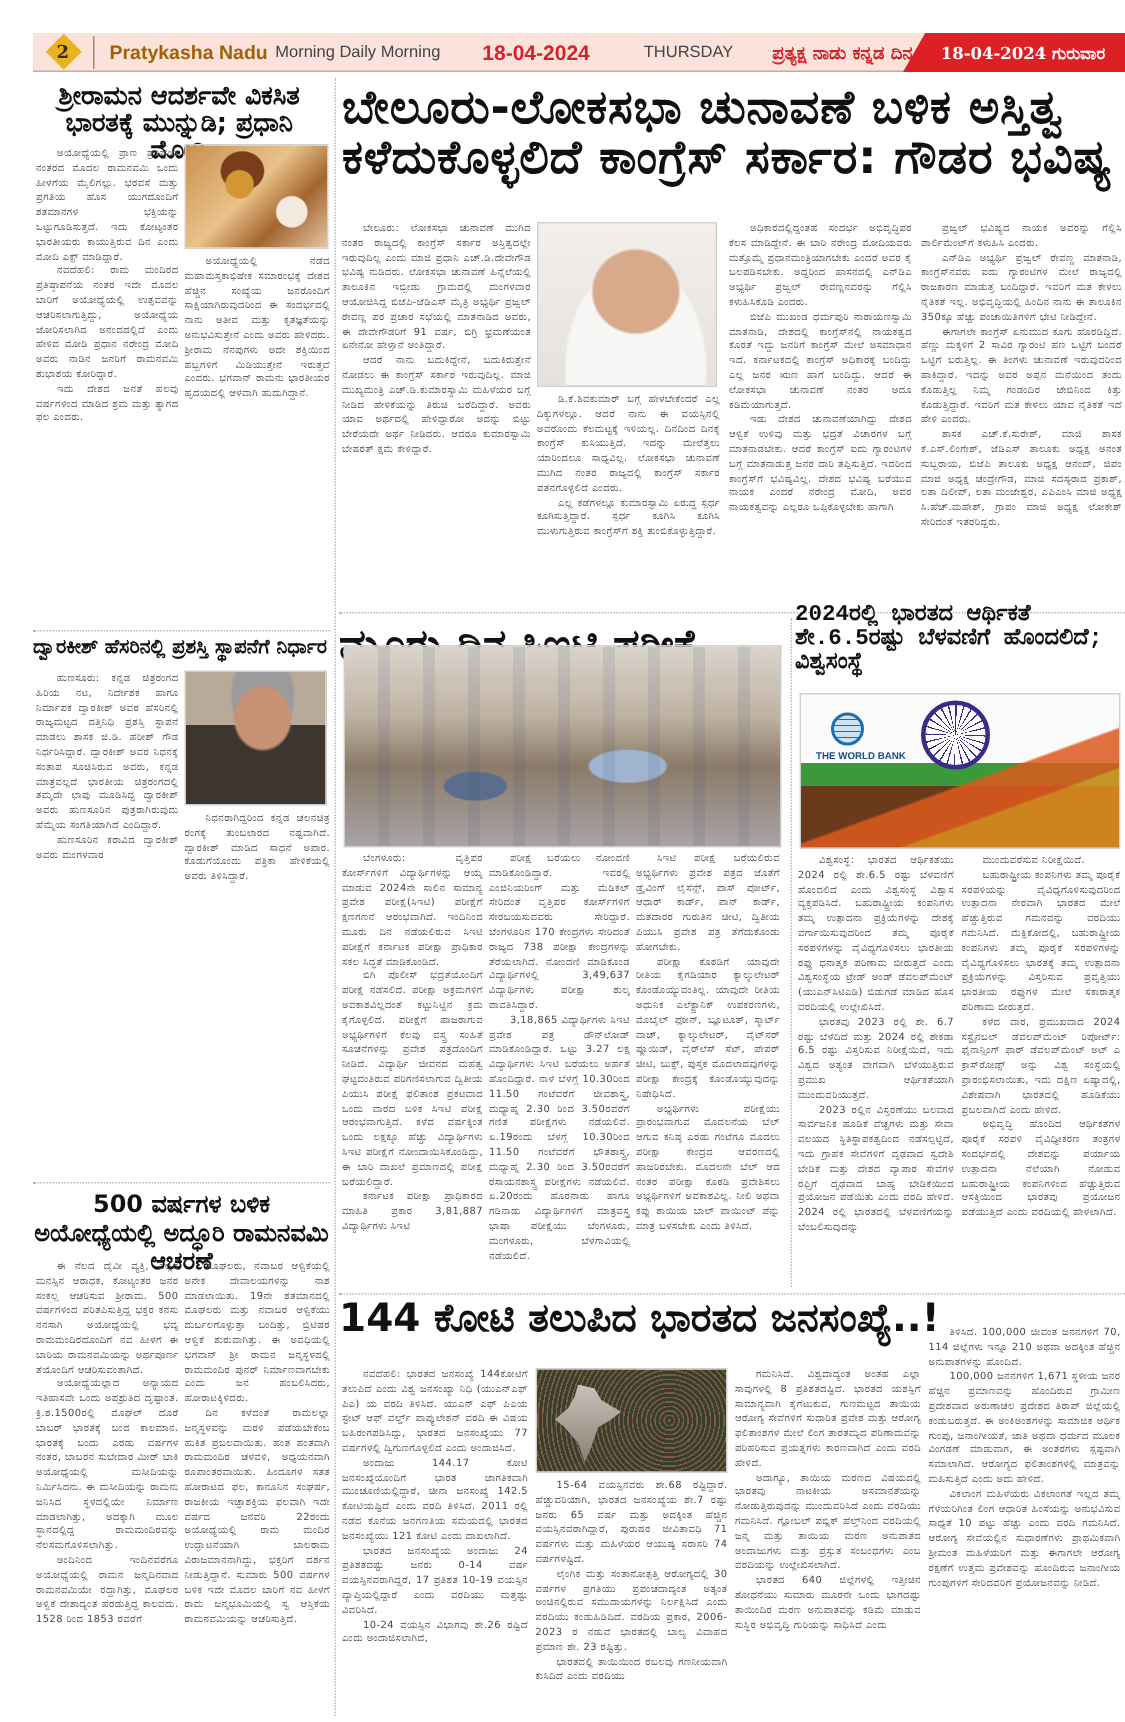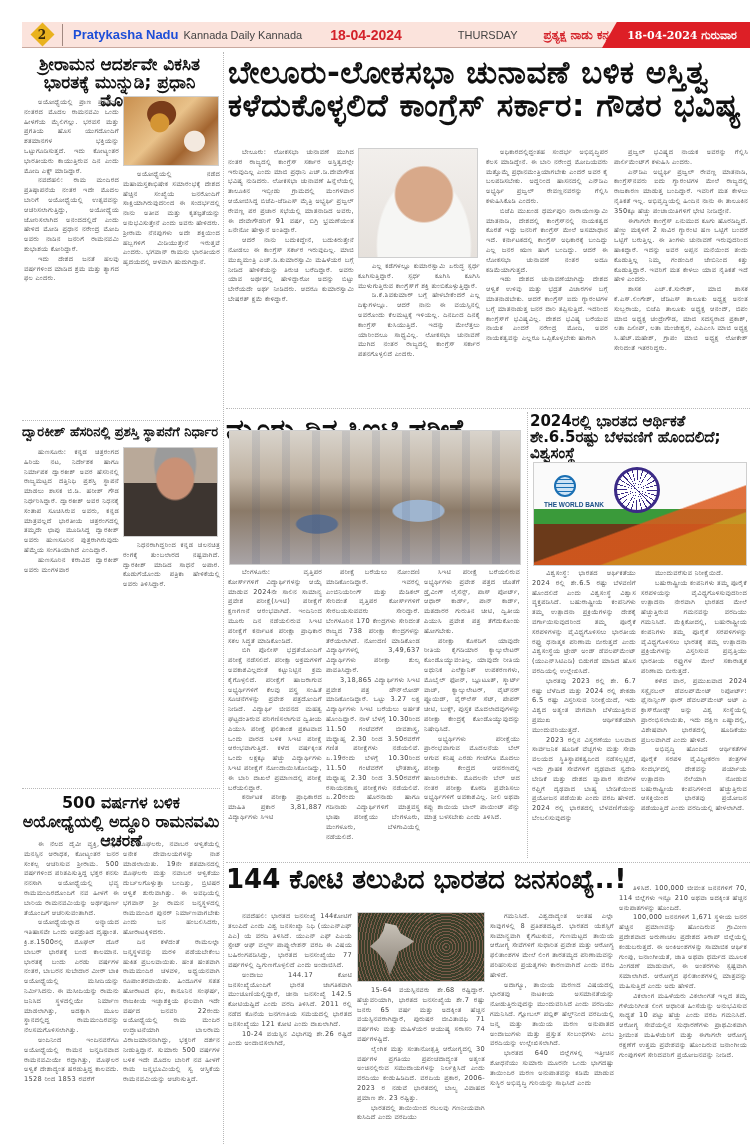--- a/index.html
+++ b/index.html
@@ -5,23 +5,23 @@
   * { box-sizing: border-box; margin: 0; padding: 0; }
   html, body { width: 750px; height: 1148px; background: #ffffff; overflow: hidden; }
   body { font-family: "DejaVu Sans", sans-serif; color: #222; position: relative; }
 
   
   .masthead { position: absolute; top: 22px; left: 22px; width: 728px; height: 26px; background: #fbe3dc; border-bottom: 1px solid #c9a89e; display: flex; align-items: center; }
   .page-no { width: 40px; height: 26px; display: flex; align-items: center; justify-content: center; }
   .page-no .diamond { width: 17px; height: 17px; background: #e9b21e; transform: rotate(45deg); display: flex; align-items: center; justify-content: center; }
   .page-no .diamond span { transform: rotate(-45deg); font: bold 12px "DejaVu Serif", serif; color: #3a2a0a; }
   .mast-sep { width: 1px; height: 22px; background: #a08880; margin-right: 10px; }
-  .mast-brand { font: bold 13px "Liberation Sans", sans-serif; color: #1d4ed8; margin-right: 5px; }
+  .mast-brand { font: bold 13px "Liberation Sans", sans-serif; color: #a16207; margin-right: 5px; }
   .mast-sub { font: 11px "Liberation Sans", sans-serif; color: #444; margin-right: 28px; }
-  .mast-date { font: bold 14px "Liberation Sans", sans-serif; color: #d4222a; margin-right: 56px; }
+  .mast-date { font: bold 14px "Liberation Sans", sans-serif; color: #d4222a; margin-right: 36px; }
   .mast-day { font: 11px "Liberation Sans", sans-serif; color: #444; margin-right: 26px; }
   .mast-kn { font: bold 12px "DejaVu Sans", sans-serif; color: #d4222a; margin-right: 10px; }
   .mast-red { position: absolute; right: 0; top: 0; height: 26px; width: 148px; background: #dd1f26; clip-path: polygon(10% 0, 100% 0, 100% 100%, 0 100%); display: flex; align-items: center; justify-content: center; padding-left: 12px; }
   .mast-red span { font: bold 11px "DejaVu Serif", serif; color: #fff; }
 
   
   .hl { font-family: "DejaVu Sans", sans-serif; font-weight: bold; color: #111; line-height: 1.05; }
   .body-text { font-size: 6.6px; line-height: 9.8px; color: #444; text-align: justify; letter-spacing: 0.3px; }
   .body-text p { text-indent: 14px; }
   .col-rule-v { position: absolute; width: 0; border-left: 1px dotted #b8b8b8; }
@@ -50,21 +50,21 @@
   
   #cet-head { position: absolute; left: 226px; top: 415px; width: 298px; font-size: 28px; }
   #cet-photo { left: 229px; top: 430px; width: 292px; height: 135px;
     background:
       repeating-linear-gradient(90deg, rgba(255,255,255,0.0) 0 22px, rgba(60,80,120,0.12) 22px 30px),
       radial-gradient(ellipse at 30% 70%, #5a6d8c 0 20px, transparent 22px),
       radial-gradient(ellipse at 65% 60%, #9fb5cf 0 25px, transparent 27px),
       linear-gradient(180deg, #d9d4cc 0%, #bfb2a2 35%, #8b7a68 60%, #a9a4a6 100%); }
 
   
-  #eco-head { position: absolute; left: 530px; top: 414px; width: 220px; font-size: 15px; }
+  #eco-head { position: absolute; left: 530px; top: 402px; width: 220px; font-size: 15px; font-family: Liberation Mono, monospace; }
   #eco-photo { left: 533px; top: 462px; width: 214px; height: 104px;
     background:
       linear-gradient(160deg, transparent 55%, rgba(220,90,30,0.85) 56% 70%, rgba(230,150,30,0.8) 71%),
       linear-gradient(180deg, #fafafa 0 45%, #3a9a3a 45% 60%, #6b3a1a 60%); }
   .wb-globe { position: absolute; left: 20px; top: 12px; width: 22px; height: 22px; border-radius: 50%; border: 2px solid #1a6fb3; background: repeating-linear-gradient(0deg, #cde3f5 0 3px, #1a6fb3 3px 4px); }
   .wb-text { position: absolute; left: 10px; top: 38px; font: bold 6.5px "Liberation Sans", sans-serif; color: #1a4f86; }
   .chakra { position: absolute; left: 80px; top: 4px; width: 46px; height: 46px; border-radius: 50%; border: 3px solid #3b2a86; background: repeating-conic-gradient(#3b2a86 0 3deg, #fff 3deg 15deg); }
 
   
   #dw-head { position: absolute; left: 22px; top: 425px; width: 198px; font-size: 13px; }
@@ -90,21 +90,21 @@
 <body>
 
 <div class="masthead">
   <div class="page-no">
     <div class="diamond">
         <span>2</span>
       </div>
   </div>
   <div class="mast-sep"></div>
   <span class="mast-brand">Pratykasha Nadu</span>
-  <span class="mast-sub">Kannada Daily Kannada</span>
+  <span class="mast-sub">Morning Daily Morning</span>
   <span class="mast-date">18-04-2024</span>
   <span class="mast-day">THURSDAY</span>
   <span class="mast-kn">ಪ್ರತ್ಯಕ್ಷ ನಾಡು ಕನ್ನಡ ದಿನ ಪತ್ರಿಕೆ</span>
   <div class="mast-red">
       <span>18-04-2024 ಗುರುವಾರ</span>
     </div>
 </div>
 
 <div class="col-rule-v" style="left:223px; top:52px; height:1092px;"></div>
 
@@ -144,22 +144,22 @@
   <p>ದಿನ ಕಳೆದಂತೆ ರಾಮಲಲ್ಲಾ ಜನ್ಮಸ್ಥಳವನ್ನು ಮರಳಿ ಪಡೆಯಬೇಕೆಂಬ ಹುಕಿತ ಪ್ರಬಲವಾಯಿತು. ಹಂತ ಹಂತವಾಗಿ ರಾಮಮಂದಿರ ಚಳವಳಿ, ಅಧ್ಯಯನವಾಗಿ ರೂಪಾಂತರವಾಯಿತು. ಹಿಂದೂಗಳ ಸತತ ಹೋರಾಟದ ಫಲ, ಕಾನೂನಿನ ಸಂಘರ್ಷ, ರಾಜಕೀಯ ಇಚ್ಛಾಶಕ್ತಿಯ ಫಲವಾಗಿ ಇದೇ ವರ್ಷದ ಜನವರಿ 22ರಂದು ಅಯೋಧ್ಯೆಯಲ್ಲಿ ರಾಮ ಮಂದಿರ ಉದ್ಘಾಟನೆಯಾಗಿ ಬಾಲರಾಮ ವಿರಾಜಮಾನನಾಗಿದ್ದು, ಭಕ್ತರಿಗೆ ದರ್ಶನ ನೀಡುತ್ತಿದ್ದಾನೆ. ಸುಮಾರು 500 ವರ್ಷಗಳ ಬಳಿಕ ಇದೇ ಮೊದಲ ಬಾರಿಗೆ ನವ ಹೀಳಗೆ ರಾಮ ಜನ್ಮಭೂಮಿಯಲ್ಲಿ ಸ್ವ ಆಸ್ತಿಕೆಯ ರಾಮನವಮಿಯನ್ನು ಆಚರಿಸುತ್ತಿದೆ.</p>
 </div>
 
 <div id="main-head" class="hl">ಬೇಲೂರು-ಲೋಕಸಭಾ ಚುನಾವಣೆ ಬಳಿಕ ಅಸ್ತಿತ್ವ ಕಳೆದುಕೊಳ್ಳಲಿದೆ ಕಾಂಗ್ರೆಸ್ ಸರ್ಕಾರ: ಗೌಡರ ಭವಿಷ್ಯ</div>
 <div class="body-text" style="position:absolute; left:228px; top:148px; width:126px; height:256px; overflow:hidden;">
   <p>ಬೇಲೂರು: ಲೋಕಸಭಾ ಚುನಾವಣೆ ಮುಗಿದ ನಂತರ ರಾಜ್ಯದಲ್ಲಿ ಕಾಂಗ್ರೆಸ್ ಸರ್ಕಾರ ಅಸ್ತಿತ್ವದಲ್ಲೇ ಇರುವುದಿಲ್ಲ ಎಂದು ಮಾಜಿ ಪ್ರಧಾನಿ ಎಚ್.ಡಿ.ದೇವೇಗೌಡ ಭವಿಷ್ಯ ನುಡಿದರು. ಲೋಕಸಭಾ ಚುನಾವಣೆ ಹಿನ್ನೆಲೆಯಲ್ಲಿ ತಾಲೂಕಿನ ಇಬ್ಬೀಡು ಗ್ರಾಮದಲ್ಲಿ ಮಂಗಳವಾರ ಆಯೋಜಿಸಿದ್ದ ಬಿಜೆಪಿ-ಜೆಡಿಎಸ್ ಮೈತ್ರಿ ಅಭ್ಯರ್ಥಿ ಪ್ರಜ್ವಲ್ ರೇವಣ್ಣ ಪರ ಪ್ರಚಾರ ಸಭೆಯಲ್ಲಿ ಮಾತನಾಡಿದ ಅವರು, ಈ ದೇವೇಗೌಡರಿಗೆ 91 ವರ್ಷ, ಬಿಗ್ರಿ ಭ್ರಮಣೆಯಂತ ಏನೇನೋ ಹೇಳ್ತಾನೆ ಅಂತಿದ್ದಾರೆ.</p>
   <p>ಆದರೆ ನಾನು ಬದುಕಿದ್ದೇನೆ, ಬದುಕಿರುತ್ತೇನೆ ನೋಡಲು ಈ ಕಾಂಗ್ರೆಸ್ ಸರ್ಕಾರ ಇರುವುದಿಲ್ಲ. ಮಾಜಿ ಮುಖ್ಯಮಂತ್ರಿ ಎಚ್.ಡಿ.ಕುಮಾರಸ್ವಾಮಿ ಮಹಿಳೆಯರ ಬಗ್ಗೆ ನೀಡಿದ ಹೇಳಿಕೆಯನ್ನು ತಿರುಚಿ ಬರೆದಿದ್ದಾರೆ. ಅವರು ಯಾವ ಅರ್ಥದಲ್ಲಿ ಹೇಳಿದ್ದಾರೋ ಅದನ್ನು ಬಿಟ್ಟು ಬೇರೆಯದೇ ಅರ್ಥ ನೀಡಿದರು. ಆದರೂ ಕುಮಾರಸ್ವಾಮಿ ಬೇಷರತ್ ಕ್ಷಮೆ ಕೇಳಿದ್ದಾರೆ.</p>
 </div>
 <div id="gowda-photo" class="photo"></div>
 <div class="body-text" style="position:absolute; left:358px; top:262px; width:122px; height:142px; overflow:hidden;">
+  <p>ಡಿ.ಕೆ.ಶಿವಕುಮಾರ್ ಬಗ್ಗೆ ಹೇಳಬೇಕೆಂದರೆ ಎಲ್ಲ ದಿಕ್ಕುಗಳಲ್ಲೂ. ಆದರೆ ನಾನು ಈ ವಯಸ್ಸಿನಲ್ಲಿ ಅವರೊಂದು ಕೆಲಮಟ್ಟಕ್ಕೆ ಇಳಿಯಲ್ಲ. ದಿನದಿಂದ ದಿನಕ್ಕೆ ಕಾಂಗ್ರೆಸ್ ಕುಸಿಯುತ್ತಿದೆ. ಇದನ್ನು ಮೇಲೆತ್ತಲು ಯಾರಿಂದಲೂ ಸಾಧ್ಯವಿಲ್ಲ. ಲೋಕಸಭಾ ಚುನಾವಣೆ ಮುಗಿದ ನಂತರ ರಾಜ್ಯದಲ್ಲಿ ಕಾಂಗ್ರೆಸ್ ಸರ್ಕಾರ ಪತನಗೊಳ್ಳಲಿದೆ ಎಂದರು.</p>
   <p>ಎಲ್ಲ ಕಡೆಗಳಲ್ಲೂ ಕುಮಾರಸ್ವಾಮಿ ಏರುದ್ಧ ಸ್ಪರ್ಧ ಕೂಗಿಸುತ್ತಿದ್ದಾರೆ. ಸ್ಪರ್ಧ ಕೂಗಿಸಿ ಕೂಗಿಸಿ ಮುಳುಗುತ್ತಿರುವ ಕಾಂಗ್ರೆಸ್‌ಗೆ ಶಕ್ತಿ ತುಂಬಿಕೊಳ್ಳುತ್ತಿದ್ದಾರೆ.</p>
-  <p>ಡಿ.ಕೆ.ಶಿವಕುಮಾರ್ ಬಗ್ಗೆ ಹೇಳಬೇಕೆಂದರೆ ಎಲ್ಲ ದಿಕ್ಕುಗಳಲ್ಲೂ. ಆದರೆ ನಾನು ಈ ವಯಸ್ಸಿನಲ್ಲಿ ಅವರೊಂದು ಕೆಲಮಟ್ಟಕ್ಕೆ ಇಳಿಯಲ್ಲ. ದಿನದಿಂದ ದಿನಕ್ಕೆ ಕಾಂಗ್ರೆಸ್ ಕುಸಿಯುತ್ತಿದೆ. ಇದನ್ನು ಮೇಲೆತ್ತಲು ಯಾರಿಂದಲೂ ಸಾಧ್ಯವಿಲ್ಲ. ಲೋಕಸಭಾ ಚುನಾವಣೆ ಮುಗಿದ ನಂತರ ರಾಜ್ಯದಲ್ಲಿ ಕಾಂಗ್ರೆಸ್ ಸರ್ಕಾರ ಪತನಗೊಳ್ಳಲಿದೆ ಎಂದರು.</p>
 </div>
 <div class="body-text" style="position:absolute; left:486px; top:148px; width:122px; height:256px; overflow:hidden;">
   <p>ಅಧಿಕಾರದಲ್ಲಿದ್ದಂತಹ ಸಂದರ್ಭ ಅಭಿವೃದ್ಧಿಪರ ಕೆಲಸ ಮಾಡಿದ್ದೇನೆ. ಈ ಬಾರಿ ನರೇಂದ್ರ ಮೋದಿಯವರು ಮತ್ತೊಮ್ಮೆ ಪ್ರಧಾನಮಂತ್ರಿಯಾಗಬೇಕು ಎಂದರೆ ಅವರ ಕೈ ಬಲಪಡಿಸಬೇಕು. ಅದ್ದರಿಂದ ಹಾಸನದಲ್ಲಿ ಎನ್‌ಡಿಎ ಅಭ್ಯರ್ಥಿ ಪ್ರಜ್ವಲ್ ರೇವಣ್ಣನವರನ್ನು ಗೆಲ್ಲಿಸಿ ಕಳುಹಿಸಿಕೊಡಿ ಎಂದರು.</p>
   <p>ಬಿಜೆಪಿ ಮುಖಂಡ ಧರ್ಮಪುರಿ ನಾರಾಯಣಸ್ವಾಮಿ ಮಾತನಾಡಿ, ದೇಶದಲ್ಲಿ ಕಾಂಗ್ರೆಸ್‌ನಲ್ಲಿ ನಾಯಕತ್ವದ ಕೊರತೆ ಇದ್ದು ಜನರಿಗೆ ಕಾಂಗ್ರೆಸ್ ಮೇಲೆ ಅಸಮಾಧಾನ ಇದೆ. ಕರ್ನಾಟಕದಲ್ಲಿ ಕಾಂಗ್ರೆಸ್ ಅಧಿಕಾರಕ್ಕೆ ಬಂದಿದ್ದು ಎಲ್ಲ ಜನರ ಋಣ ಹಾಗೆ ಬಂದಿದ್ದು. ಆದರೆ ಈ ಲೋಕಸಭಾ ಚುನಾವಣೆ ನಂತರ ಅದೂ ಕಡಿಮೆಯಾಗುತ್ತದೆ.</p>
   <p>ಇಡು ದೇಶದ ಚುನಾವಣೆಯಾಗಿದ್ದು ದೇಶದ ಆಳ್ವಿಕೆ ಉಳಿವು ಮತ್ತು ಭದ್ರತೆ ವಿಚಾರಗಳ ಬಗ್ಗೆ ಮಾತನಾಡಬೇಕು. ಆದರೆ ಕಾಂಗ್ರೆಸ್ ಐದು ಗ್ಯಾರಂಟಿಗಳ ಬಗ್ಗೆ ಮಾತನಾಡುತ್ತ ಜನರ ದಾರಿ ತಪ್ಪಿಸುತ್ತಿದೆ. ಇದರಿಂದ ಕಾಂಗ್ರೆಸ್‌ಗೆ ಭವಿಷ್ಯವಿಲ್ಲ. ದೇಶದ ಭವಿಷ್ಯ ಬರೆಯುವ ನಾಯಕ ಎಂದರೆ ನರೇಂದ್ರ ಮೋದಿ, ಅವರ ನಾಯಕತ್ವವನ್ನು ಎಲ್ಲರೂ ಒಪ್ಪಿಕೊಳ್ಳಬೇಕು ಹಾಗಾಗಿ</p>
 </div>
 <div class="body-text" style="position:absolute; left:614px; top:148px; width:134px; height:256px; overflow:hidden;">
   <p>ಪ್ರಜ್ವಲ್ ಭವಿಷ್ಯದ ನಾಯಕ ಅವರನ್ನು ಗೆಲ್ಲಿಸಿ ಪಾರ್ಲಿಮೆಂಟ್‌ಗೆ ಕಳುಹಿಸಿ ಎಂದರು.</p>
   <p>ಎನ್‌ಡಿಎ ಅಭ್ಯರ್ಥಿ ಪ್ರಜ್ವಲ್ ರೇವಣ್ಣ ಮಾತನಾಡಿ, ಕಾಂಗ್ರೆಸ್‌ನವರು ಐದು ಗ್ಯಾರಂಟಿಗಳ ಮೇಲೆ ರಾಜ್ಯದಲ್ಲಿ ರಾಜಕಾರಣ ಮಾಡುತ್ತ ಬಂದಿದ್ದಾರೆ. ಇವರಿಗೆ ಮತ ಕೇಳಲು ನೈತಿಕತೆ ಇಲ್ಲ. ಅಭಿವೃದ್ಧಿಯಲ್ಲಿ ಹಿಂದಿನ ನಾನು ಈ ತಾಲೂಕಿನ 350ಕ್ಕೂ ಹೆಚ್ಚು ಪಂಚಾಯಿತಿಗಳಿಗೆ ಭೇಟಿ ನೀಡಿದ್ದೇನೆ.</p>
   <p>ಈಗಾಗಲೇ ಕಾಂಗ್ರೆಸ್ ಏನುಮುದ ಕೂಗು ಹೊರಡಿದ್ದಿದೆ. ಹೆಣ್ಣು ಮಕ್ಕಳಿಗೆ 2 ಸಾವಿರ ಗ್ಯಾರಂಟಿ ಹಣ ಒಟ್ಟಿಗೆ ಬಂದರೆ ಒಟ್ಟಿಗೆ ಬರುತ್ತಿಲ್ಲ. ಈ ತಿಂಗಳು ಚುನಾವಣೆ ಇರುವುದರಿಂದ ಹಾಕಿದ್ದಾರೆ. ಇದನ್ನು ಅವರ ಅಪ್ಪನ ಮನೆಯಿಂದ ತಂದು ಕೊಡುತ್ತಿಲ್ಲ ನಿಮ್ಮ ಗಂಡಂದಿರ ಜೇಬಿನಿಂದ ಕಿತ್ತು ಕೊಡುತ್ತಿದ್ದಾರೆ. ಇವರಿಗೆ ಮತ ಕೇಳಲು ಯಾವ ನೈತಿಕತೆ ಇದೆ ಹೇಳಿ ಎಂದರು.</p>
@@ -204,20 +204,21 @@
   <p>ಕಳೆದ ವಾರ, ಪ್ರಮುಖವಾದ 2024 ಸಸ್ಟೈನಬಲ್ ಡೆವಲಪ್‌ಮೆಂಟ್ ರಿಪೋರ್ಟ್: ಫೈನಾನ್ಸಿಂಗ್ ಫಾರ್ ಡೆವಲಪ್‌ಮೆಂಟ್ ಅಟ್ ಎ ಕ್ರಾಸ್‌ರೋಡ್ಸ್ ಅನ್ನು ವಿಶ್ವ ಸಂಸ್ಥೆಯಲ್ಲಿ ಪ್ರಾರಂಭಿಸಲಾಯಿತು, ಇದು ದಕ್ಷಿಣ ಏಷ್ಯಾದಲ್ಲಿ, ವಿಶೇಷವಾಗಿ ಭಾರತದಲ್ಲಿ ಹೂಡಿಕೆಯು ಪ್ರಬಲವಾಗಿದೆ ಎಂದು ಹೇಳಿದೆ.</p>
   <p>ಅಭಿವೃದ್ಧಿ ಹೊಂದಿದ ಆರ್ಥಿಕತೆಗಳ ಪೂರೈಕೆ ಸರಪಳಿ ವೈವಿಧ್ಯೀಕರಣ ತಂತ್ರಗಳ ಸಂದರ್ಭದಲ್ಲಿ ದೇಶವನ್ನು ಪರ್ಯಾಯ ಉತ್ಪಾದನಾ ನೆಲೆಯಾಗಿ ನೋಡುವ ಬಹುರಾಷ್ಟ್ರೀಯ ಕಂಪನಿಗಳಿಂದ ಹೆಚ್ಚುತ್ತಿರುವ ಆಸಕ್ತಿಯಿಂದ ಭಾರತವು ಪ್ರಯೋಜನ ಪಡೆಯುತ್ತಿದೆ ಎಂದು ವರದಿಯಲ್ಲಿ ಹೇಳಲಾಗಿದೆ.</p>
 </div>
 
 <div class="rule-h" style="left:226px; top:862px; width:524px;"></div>
 
 <div id="pop-head" class="hl">144 ಕೋಟಿ ತಲುಪಿದ ಭಾರತದ ಜನಸಂಖ್ಯೆ..!</div>
 <div class="body-text" style="position:absolute; left:228px; top:912px; width:124px; height:232px; overflow:hidden;">
   <p>ನವದೆಹಲಿ: ಭಾರತದ ಜನಸಂಖ್ಯೆ 144ಕೋಟಿಗೆ ತಲುಪಿದೆ ಎಂದು ವಿಶ್ವ ಜನಸಂಖ್ಯಾ ನಿಧಿ (ಯುಎನ್‌ಎಫ್ ಪಿಎ) ಯ ವರದಿ ತಿಳಿಸಿದೆ. ಯುಎನ್ ಎಫ್ ಪಿಎಯ ಸ್ಟೇಟ್ ಆಫ್ ವರ್ಲ್ಡ್ ಪಾಪ್ಯುಲೇಶನ್ ವರದಿ ಈ ವಿಷಯ ಬಹಿರಂಗಪಡಿಸಿದ್ದು, ಭಾರತದ ಜನಸಂಖ್ಯೆಯು 77 ವರ್ಷಗಳಲ್ಲಿ ದ್ವಿಗುಣಗೊಳ್ಳಲಿದೆ ಎಂದು ಅಂದಾಜಿಸಿದೆ.</p>
   <p>ಅಂದಾಜು 144.17 ಕೋಟಿ ಜನಸಂಖ್ಯೆಯೊಂದಿಗೆ ಭಾರತ ಜಾಗತಿಕವಾಗಿ ಮುಂಚೂಣಿಯಲ್ಲಿದ್ದಾರೆ, ಚೀನಾ ಜನಸಂಖ್ಯೆ 142.5 ಕೋಟಿಯಷ್ಟಿದೆ ಎಂದು ವರದಿ ತಿಳಿಸಿದೆ. 2011 ರಲ್ಲಿ ನಡೆದ ಕೊನೆಯ ಜನಗಣತಿಯ ಸಮಯದಲ್ಲಿ ಭಾರತದ ಜನಸಂಖ್ಯೆಯು 121 ಕೋಟಿ ಎಂದು ದಾಖಲಾಗಿದೆ.</p>
+  <p>ಭಾರತದ ಜನಸಂಖ್ಯೆಯ ಅಂದಾಜು 24 ಪ್ರತಿಶತದಷ್ಟು ಜನರು 0-14 ವರ್ಷ ವಯಸ್ಸಿನವರಾಗಿದ್ದರೆ, 17 ಪ್ರತಿಶತ 10-19 ವಯಸ್ಸಿನ ವ್ಯಾಪ್ತಿಯಲ್ಲಿದ್ದಾರೆ ಎಂದು ವರದಿಯು ಮತ್ತಷ್ಟು ವಿವರಿಸಿದೆ.</p>
   <p>10-24 ವಯಸ್ಸಿನ ವಿಭಾಗವು ಶೇ.26 ರಷ್ಟಿದೆ ಎಂದು ಅಂದಾಜಿಸಲಾಗಿದೆ,</p>
 </div>
 <div id="pop-photo" class="photo">
   <div class="map-shape"></div>
 </div>
 <div class="body-text" style="position:absolute; left:357px; top:986px; width:128px; height:158px; overflow:hidden;">
   <p>15-64 ವಯಸ್ಸಿನವರು ಶೇ.68 ರಷ್ಟಿದ್ದಾರೆ. ಹೆಚ್ಚುವರಿಯಾಗಿ, ಭಾರತದ ಜನಸಂಖ್ಯೆಯ ಶೇ.7 ರಷ್ಟು ಜನರು 65 ವರ್ಷ ಮತ್ತು ಅದಕ್ಕಿಂತ ಹೆಚ್ಚಿನ ವಯಸ್ಸಿನವರಾಗಿದ್ದಾರೆ, ಪುರುಷರ ಜೀವಿತಾವಧಿ 71 ವರ್ಷಗಳು ಮತ್ತು ಮಹಿಳೆಯರ ಆಯುಷ್ಯ ಸರಾಸರಿ 74 ವರ್ಷಗಳಷ್ಟಿದೆ.</p>
   <p>ಲೈಂಗಿಕ ಮತ್ತು ಸಂತಾನೋತ್ಪತ್ತಿ ಆರೋಗ್ಯದಲ್ಲಿ 30 ವರ್ಷಗಳ ಪ್ರಗತಿಯು ಪ್ರಪಂಚದಾದ್ಯಂತ ಅತ್ಯಂತ ಅಂಚಿನಲ್ಲಿರುವ ಸಮುದಾಯಗಳನ್ನು ನಿರ್ಲಕ್ಷಿಸಿದೆ ಎಂದು ವರದಿಯು ಕಂಡುಹಿಡಿದಿದೆ. ವರದಿಯ ಪ್ರಕಾರ, 2006-2023 ರ ನಡುವೆ ಭಾರತದಲ್ಲಿ ಬಾಲ್ಯ ವಿವಾಹದ ಪ್ರಮಾಣ ಶೇ. 23 ರಷ್ಟಿತ್ತು.</p>
   <p>ಭಾರತದಲ್ಲಿ ತಾಯಿಯಿಂದ ರಬಲವು ಗಣನೀಯವಾಗಿ ಕುಸಿದಿದೆ ಎಂದು ವರದಿಯು</p>
 </div>

